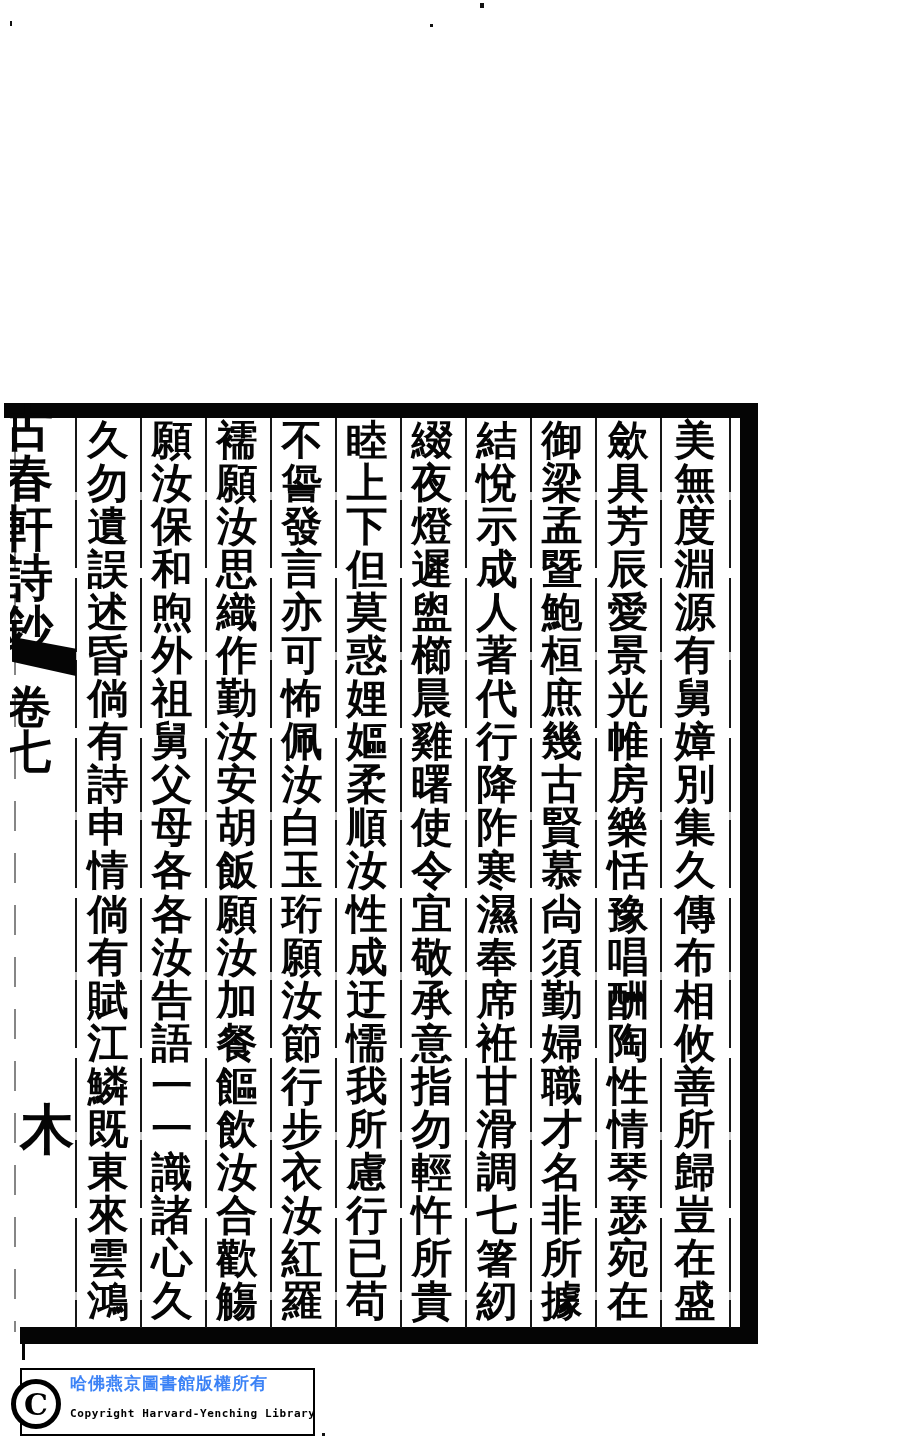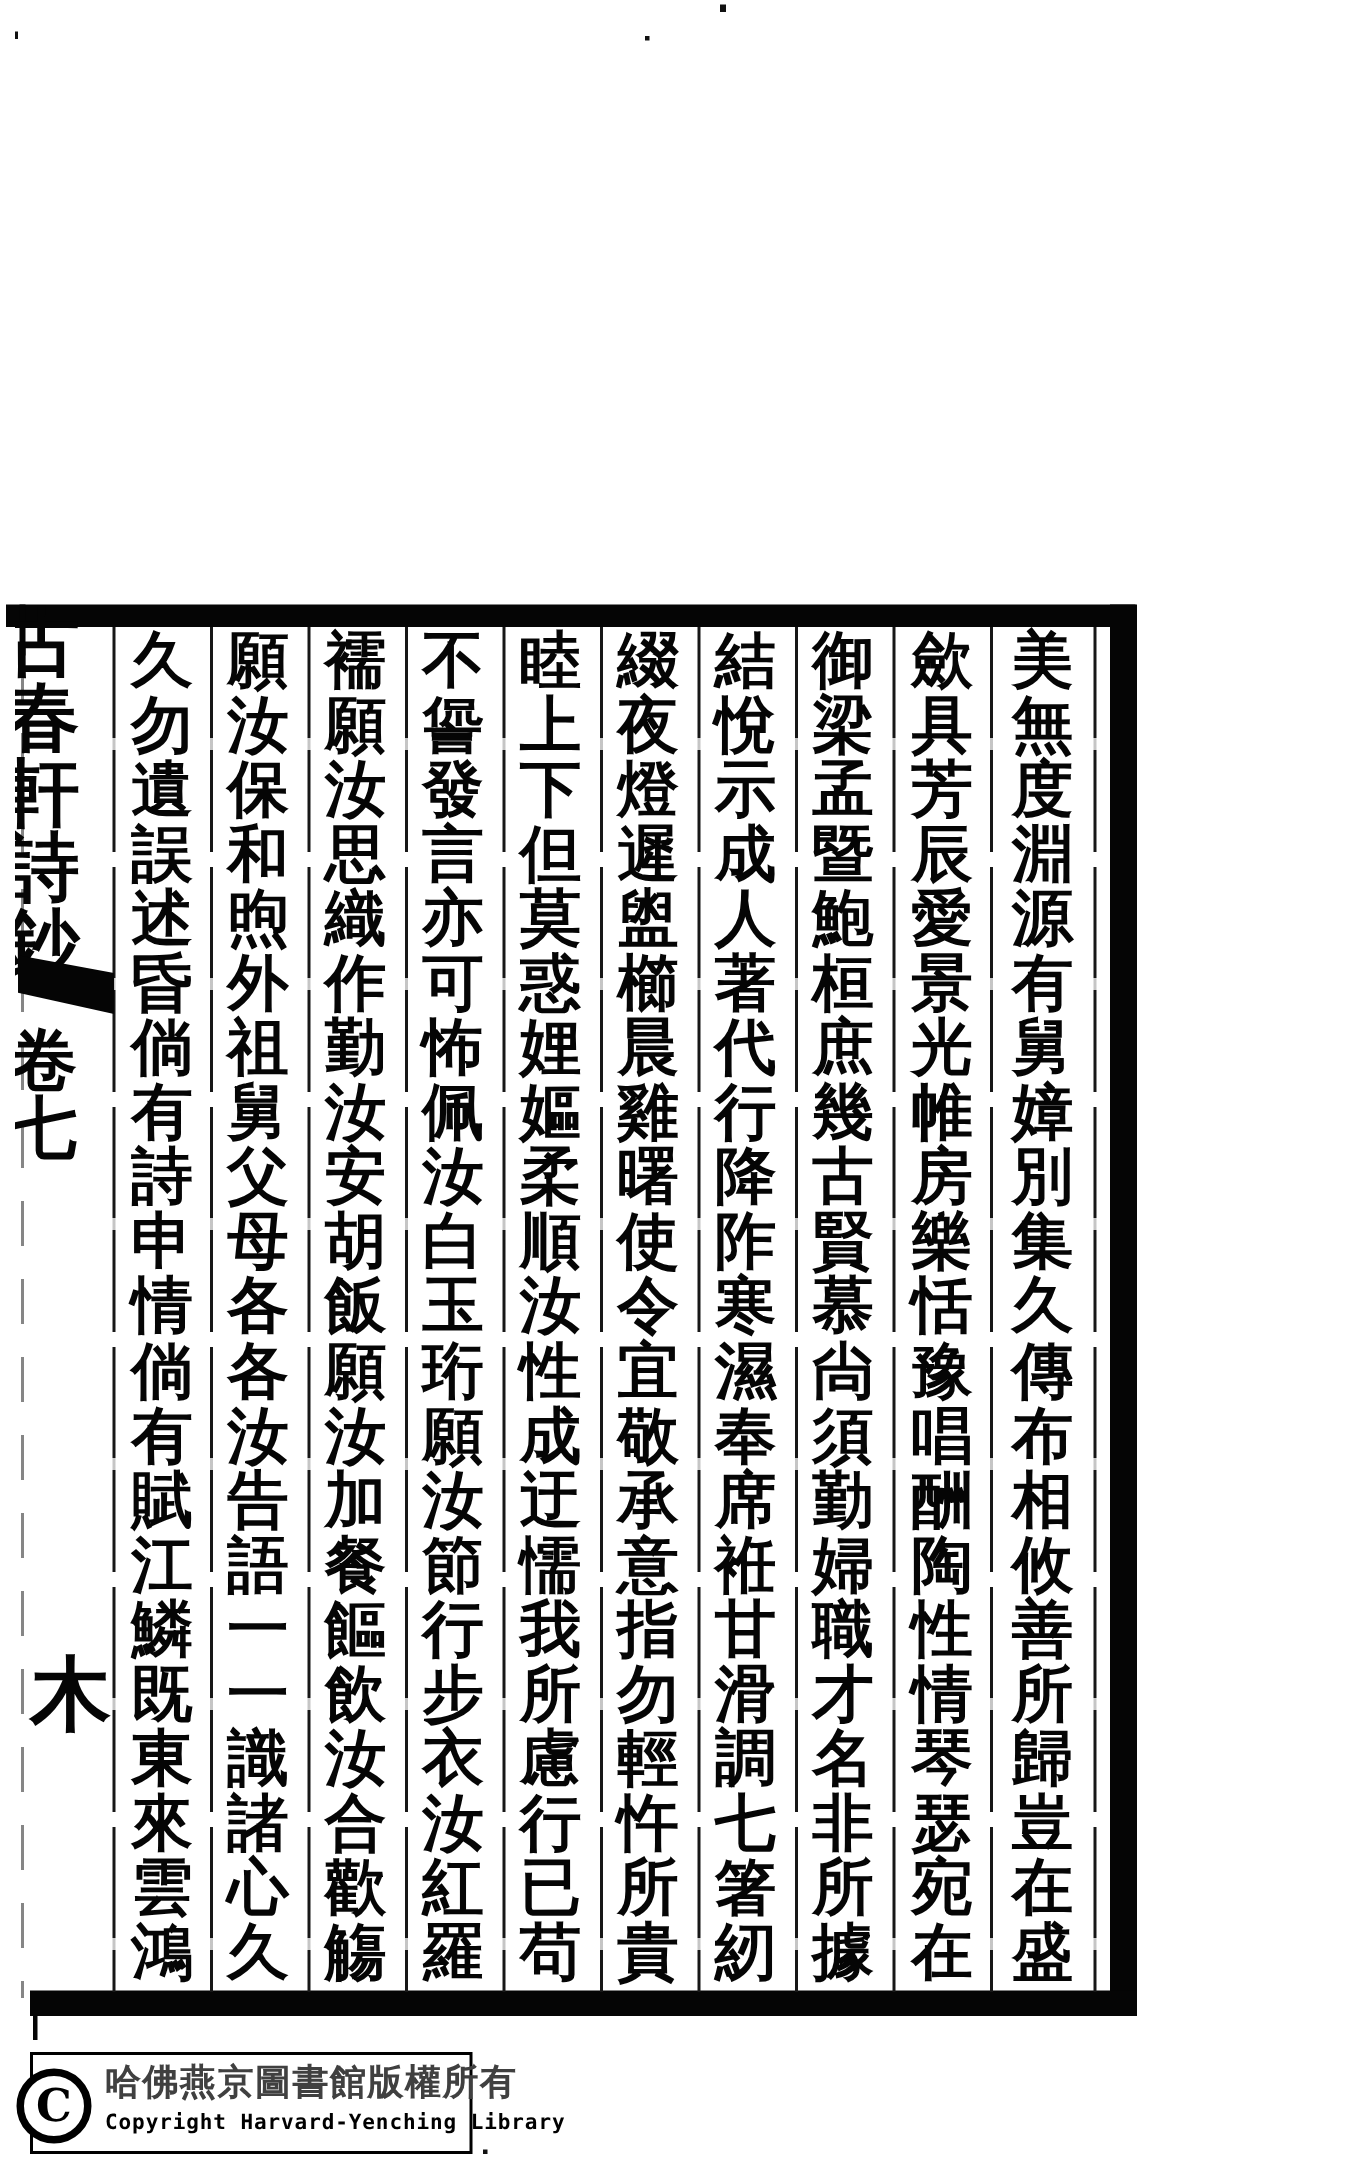--- a/index.html
+++ b/index.html
@@ -15,24 +15,24 @@
   .col{position:absolute;top:420px;height:902px;width:56px;display:flex;flex-direction:column;
        justify-content:space-between;align-items:center;font-weight:600;}
   .col .ch{display:block;font-size:41px;line-height:1;text-align:center;}
   .strip-text{position:absolute;display:flex;flex-direction:column;justify-content:space-between;align-items:center;font-weight:600;}
   .strip-text .ch{display:block;line-height:1;text-align:center;white-space:nowrap;}
   .speck{position:absolute;background:#111;}
   #stamp-box{position:absolute;left:20px;top:1368px;width:291px;height:64px;border:2px solid #000;}
   #stamp-c{position:absolute;left:11px;top:1379px;width:40px;height:40px;border:5px solid #000;border-radius:50%;
            display:flex;align-items:center;justify-content:center;background:#fff;
            font-family:"DejaVu Serif",serif;font-size:30px;font-weight:bold;color:#000;}
-  #stamp-cn{position:absolute;left:70px;top:1372px;width:236px;font-size:24px;letter-spacing:1px;
-            font-weight:600;color:#404040;white-space:nowrap;}
+  #stamp-cn{position:absolute;left:70px;top:1372px;width:236px;font-size:17px;letter-spacing:1px;
+            font-weight:600;color:#3b82f6;white-space:nowrap;}
   #stamp-en{position:absolute;left:70px;top:1407px;font-family:"DejaVu Sans Mono","Liberation Mono",monospace;
-            font-size:14px;font-weight:bold;letter-spacing:.6px;color:#000;white-space:nowrap;}
+            font-size:11px;font-weight:bold;letter-spacing:.6px;color:#000;white-space:nowrap;}
   #title-strip{position:absolute;left:10px;top:400px;width:66px;height:945px;overflow:hidden;}
   #corner-wedge{position:absolute;left:0;top:233px;width:67px;height:48px;background:#050505;
                 clip-path:polygon(3% 8%,100% 33%,100% 90%,3% 60%);}
 </style>
 </head>
 <body>
 
 <div id="page">
 
   <div class="bar" style="left:4px;top:403px;width:753px;height:15px;"></div>

